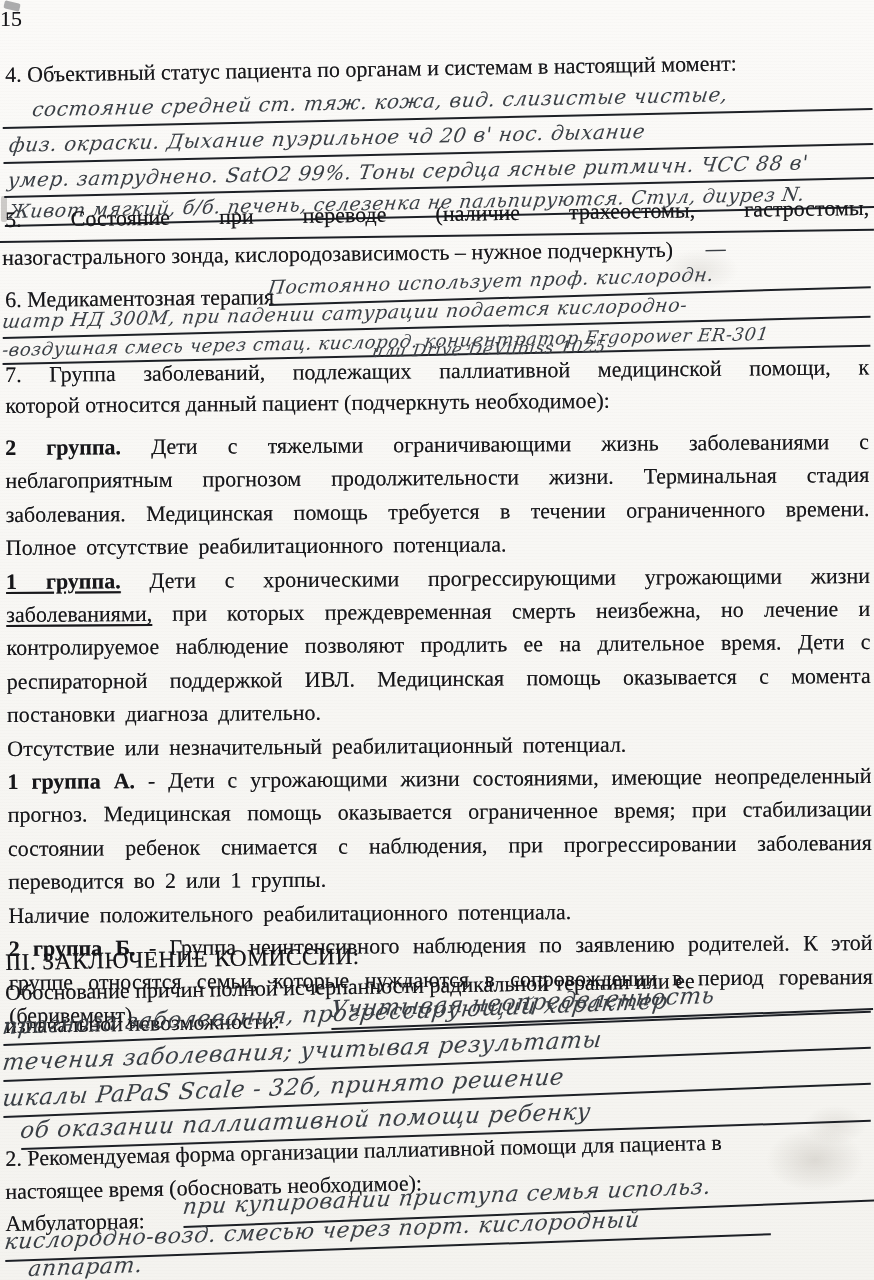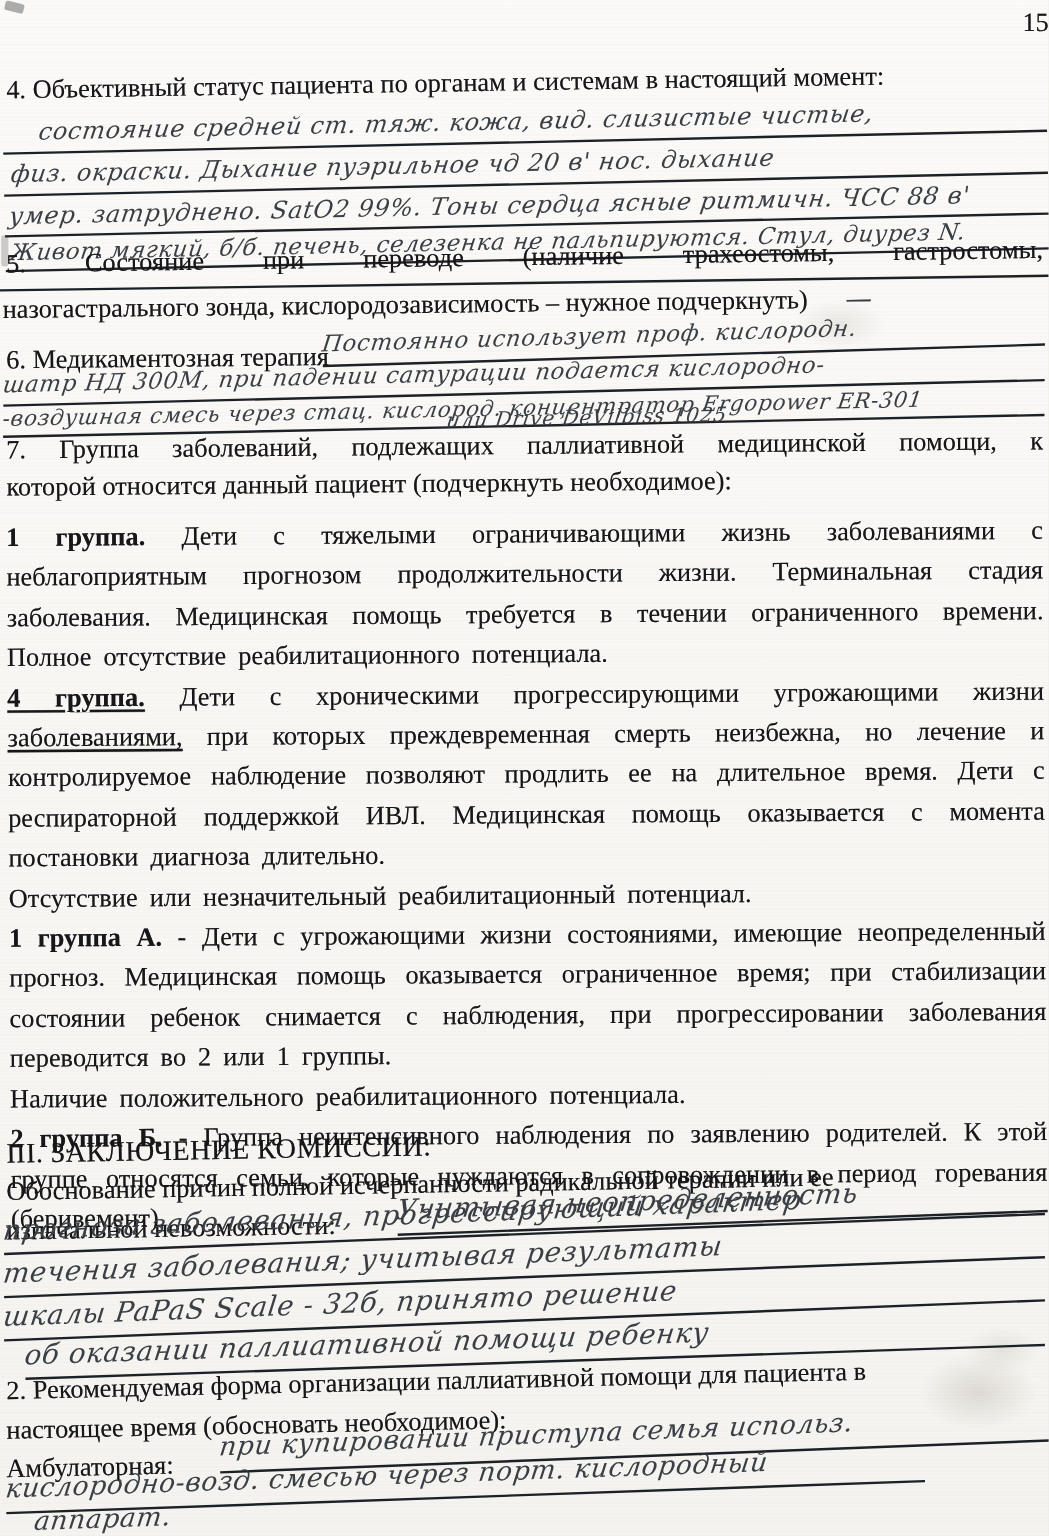--- a/index.html
+++ b/index.html
@@ -25,21 +25,21 @@
   .speck{position:absolute;border-radius:2px;}
 </style>
 </head>
 <body>
 
 <div id="page">
 
   <div class="speck" style="left:4px;top:2px;width:16px;height:8px;background:rgba(55,55,60,.4);transform:rotate(14deg);"></div>
   <div class="speck" style="left:1px;top:196px;width:6px;height:26px;background:rgba(70,68,64,.25);"></div>
 
-  <div class="abs print" style="left:0;top:6px;width:874px;text-align:right;font-size:22px;">15</div>
+  <div class="abs print" style="left:0;top:6px;width:874px;text-align:left;font-size:22px;">15</div>
 
   <div class="abs print" style="left:5px;top:62px;width:866px;font-size:22px;transform:rotate(-0.9deg);white-space:nowrap;">4. Объективный статус пациента по органам и системам в настоящий момент:</div>
 
   <div class="abs" style="left:2px;top:94px;width:870px;transform:rotate(-1.25deg);">
     <div class="hw hw-rule" style="height:33px;line-height:33px;font-size:20px;padding-left:30px;">
       <span class="ink">состояние средней ст. тяж. кожа, вид. слизистые чистые,</span></div>
     <div class="hw hw-rule" style="height:33px;line-height:33px;font-size:20px;padding-left:6px;">
       <span class="ink">физ. окраски. Дыхание пуэрильное чд 20 в' нос. дыхание</span></div>
     <div class="hw hw-rule" style="height:32px;line-height:32px;font-size:20px;padding-left:4px;">
       <span class="ink">умер. затруднено. SatO2 99%. Тоны сердца ясные ритмичн. ЧСС 88 в'</span></div>
@@ -63,22 +63,22 @@
     <span class="ink">-воздушная смесь через стац. кислород. концентратор Ergopower ER-301</span></div>
   <div class="abs hw" style="left:372px;top:341px;font-size:17px;transform:rotate(-1.2deg);white-space:nowrap;">
     <span class="ink">или Drive DeVilbiss 1025</span></div>
 
   <div class="abs print" style="left:5px;top:359px;width:864px;font-size:22px;line-height:31px;transform:rotate(-0.5deg);">
     <div class="jfull">7. Группа заболеваний, подлежащих паллиативной медицинской помощи, к</div>
     <div>которой относится данный пациент (подчеркнуть необходимое):</div>
   </div>
 
   <div class="abs print groups" style="left:5px;top:431px;width:864px;font-size:22px;line-height:33.4px;word-spacing:4.5px;transform:rotate(-0.4deg);">
-    <p><b>1 группа.</b><span> Дети с тяжелыми ограничивающими жизнь заболеваниями с неблагоприятным прогнозом продолжительности жизни. Терминальная стадия заболевания. Медицинская помощь требуется в течении ограниченного времени. Полное отсутствие реабилитационного потенциала.</span></p>
-    <p><b class="u">4 группа.</b><span> Дети с хроническими прогрессирующими угрожающими жизни </span><span class="u">заболеваниями,</span><span> при которых преждевременная смерть неизбежна, но лечение и контролируемое наблюдение позволяют продлить ее на длительное время. Дети с респираторной поддержкой ИВЛ. Медицинская помощь оказывается с момента постановки диагноза длительно.</span></p>
+    <p><b>2 группа.</b><span> Дети с тяжелыми ограничивающими жизнь заболеваниями с неблагоприятным прогнозом продолжительности жизни. Терминальная стадия заболевания. Медицинская помощь требуется в течении ограниченного времени. Полное отсутствие реабилитационного потенциала.</span></p>
+    <p><b class="u">1 группа.</b><span> Дети с хроническими прогрессирующими угрожающими жизни </span><span class="u">заболеваниями,</span><span> при которых преждевременная смерть неизбежна, но лечение и контролируемое наблюдение позволяют продлить ее на длительное время. Дети с респираторной поддержкой ИВЛ. Медицинская помощь оказывается с момента постановки диагноза длительно.</span></p>
     <p>Отсутствие или незначительный реабилитационный потенциал.</p>
     <p><b>1 группа А.</b><span> - Дети с угрожающими жизни состояниями, имеющие неопределенный прогноз. Медицинская помощь оказывается ограниченное время; при стабилизации состоянии ребенок снимается с наблюдения, при прогрессировании заболевания переводится во 2 или 1 группы.</span></p>
     <p>Наличие положительного реабилитационного потенциала.</p>
     <p><b>2 группа Б.</b><span> - Группа неинтенсивного наблюдения по заявлению родителей. К этой группе относятся семьи, которые нуждаются в сопровождении в период горевания (беривемент).</span></p>
   </div>
 
   <div class="abs print" style="left:5px;top:949px;font-size:23.5px;letter-spacing:.4px;transform:rotate(-1deg);white-space:nowrap;">III. ЗАКЛЮЧЕНИЕ КОМИССИИ:</div>
   <div class="abs print" style="left:5px;top:980px;width:864px;font-size:22px;transform:rotate(-1deg);white-space:nowrap;">Обоснование причин полной исчерпанности радикальной терапии или ее</div>
   <div class="abs print" style="left:5px;top:1013px;font-size:22px;transform:rotate(-1deg);white-space:nowrap;">изначальной невозможности:</div>
 

